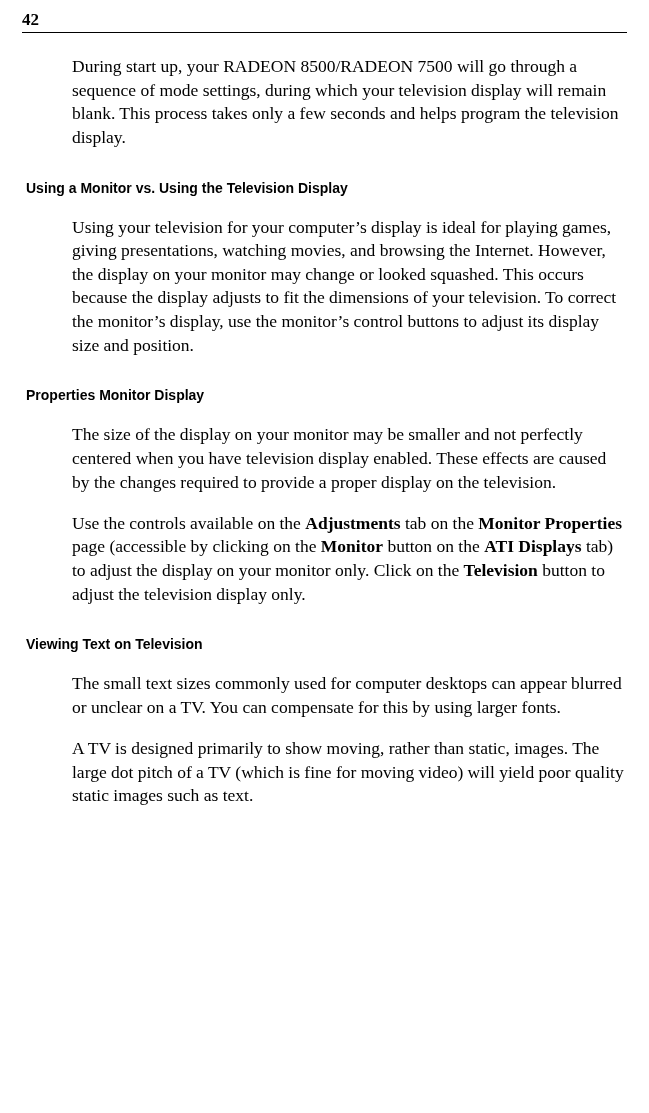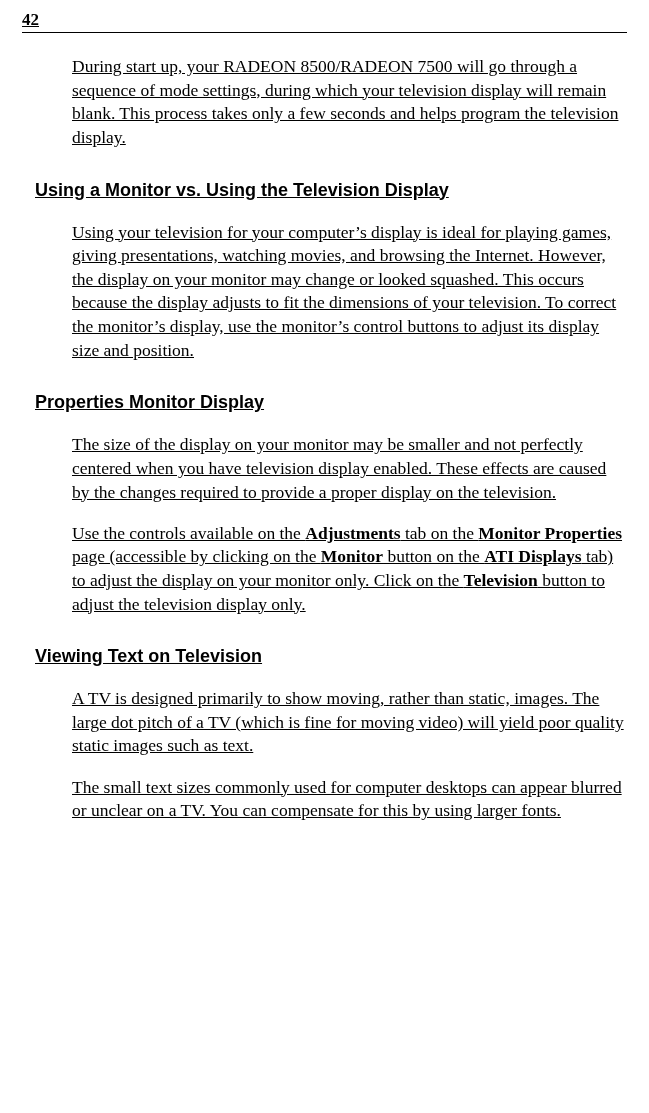--- a/index.html
+++ b/index.html
@@ -7,21 +7,20 @@
     padding: 0;
     background: #ffffff;
     font-family: "Times New Roman", Times, serif;
     color: #000000;
     width: 649px;
   }
   .page {
     width: 649px;
     box-sizing: border-box;
     padding: 10px 22px 30px 22px;
-    text-decoration: underline;
   }
   .header-row {
     display: flex;
     align-items: flex-start;
     border-bottom: 1.5px solid #000;
     padding-bottom: 2px;
     margin-bottom: 22px;
   }
   .page-number {
     font-weight: bold;
@@ -31,22 +30,22 @@
   .body-para {
     margin-left: 50px;
     margin-right: 0;
     font-size: 17.5px;
     line-height: 1.35;
     margin-bottom: 14px;
   }
   h2.section-heading {
     font-family: Arial, Helvetica, sans-serif;
     font-weight: bold;
-    font-size: 18px;
-    margin: 30px 0 20px 13px;
+    font-size: 14px;
+    margin: 30px 0 20px 4px;
   }
   .bold {
     font-weight: bold;
   }
 </style>
 </head>
 <body>
 
 <div class="page">
 
@@ -59,16 +58,16 @@
   <h2 class="section-heading">Using a Monitor vs. Using the Television Display</h2>
   <p class="body-para">Using your television for your computer’s display is ideal for playing games, giving presentations, watching movies, and browsing the Internet. However, the display on your monitor may change or looked squashed. This occurs because the display adjusts to fit the dimensions of your television. To correct the monitor’s display, use the monitor’s control buttons to adjust its display size and position.</p>
 
   <h2 class="section-heading">Properties Monitor Display</h2>
   <p class="body-para">The size of the display on your monitor may be smaller and not perfectly centered when you have television display enabled. These effects are caused by the changes required to provide a proper display on the television.</p>
   <p class="body-para">
     <span>Use the controls available on the </span><span class="bold">Adjustments</span><span> tab on the </span><span class="bold">Monitor Properties</span><span> page (accessible by clicking on the </span><span class="bold">Monitor</span><span> button on the </span><span class="bold">ATI Displays</span><span> tab) to adjust the display on your monitor only. Click on the </span><span class="bold">Television</span><span> button to adjust the television display only.</span>
   </p>
 
   <h2 class="section-heading">Viewing Text on Television</h2>
+  <p class="body-para">The small text sizes commonly used for computer desktops can appear blurred or unclear on a TV. You can compensate for this by using larger fonts.</p>
   <p class="body-para">A TV is designed primarily to show moving, rather than static, images. The large dot pitch of a TV (which is fine for moving video) will yield poor quality static images such as text.</p>
-  <p class="body-para">The small text sizes commonly used for computer desktops can appear blurred or unclear on a TV. You can compensate for this by using larger fonts.</p>
 
 </div>
 
 </body></html>

